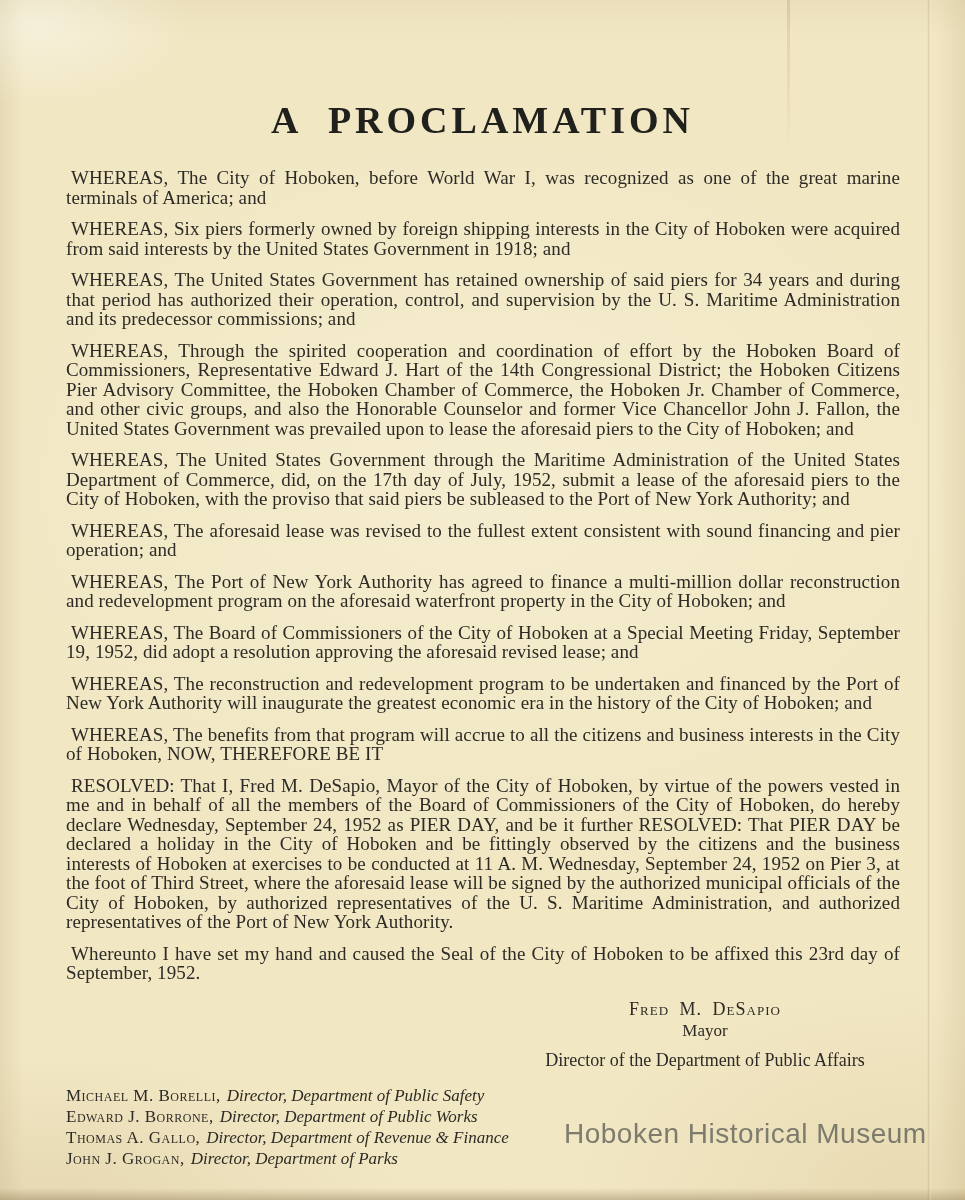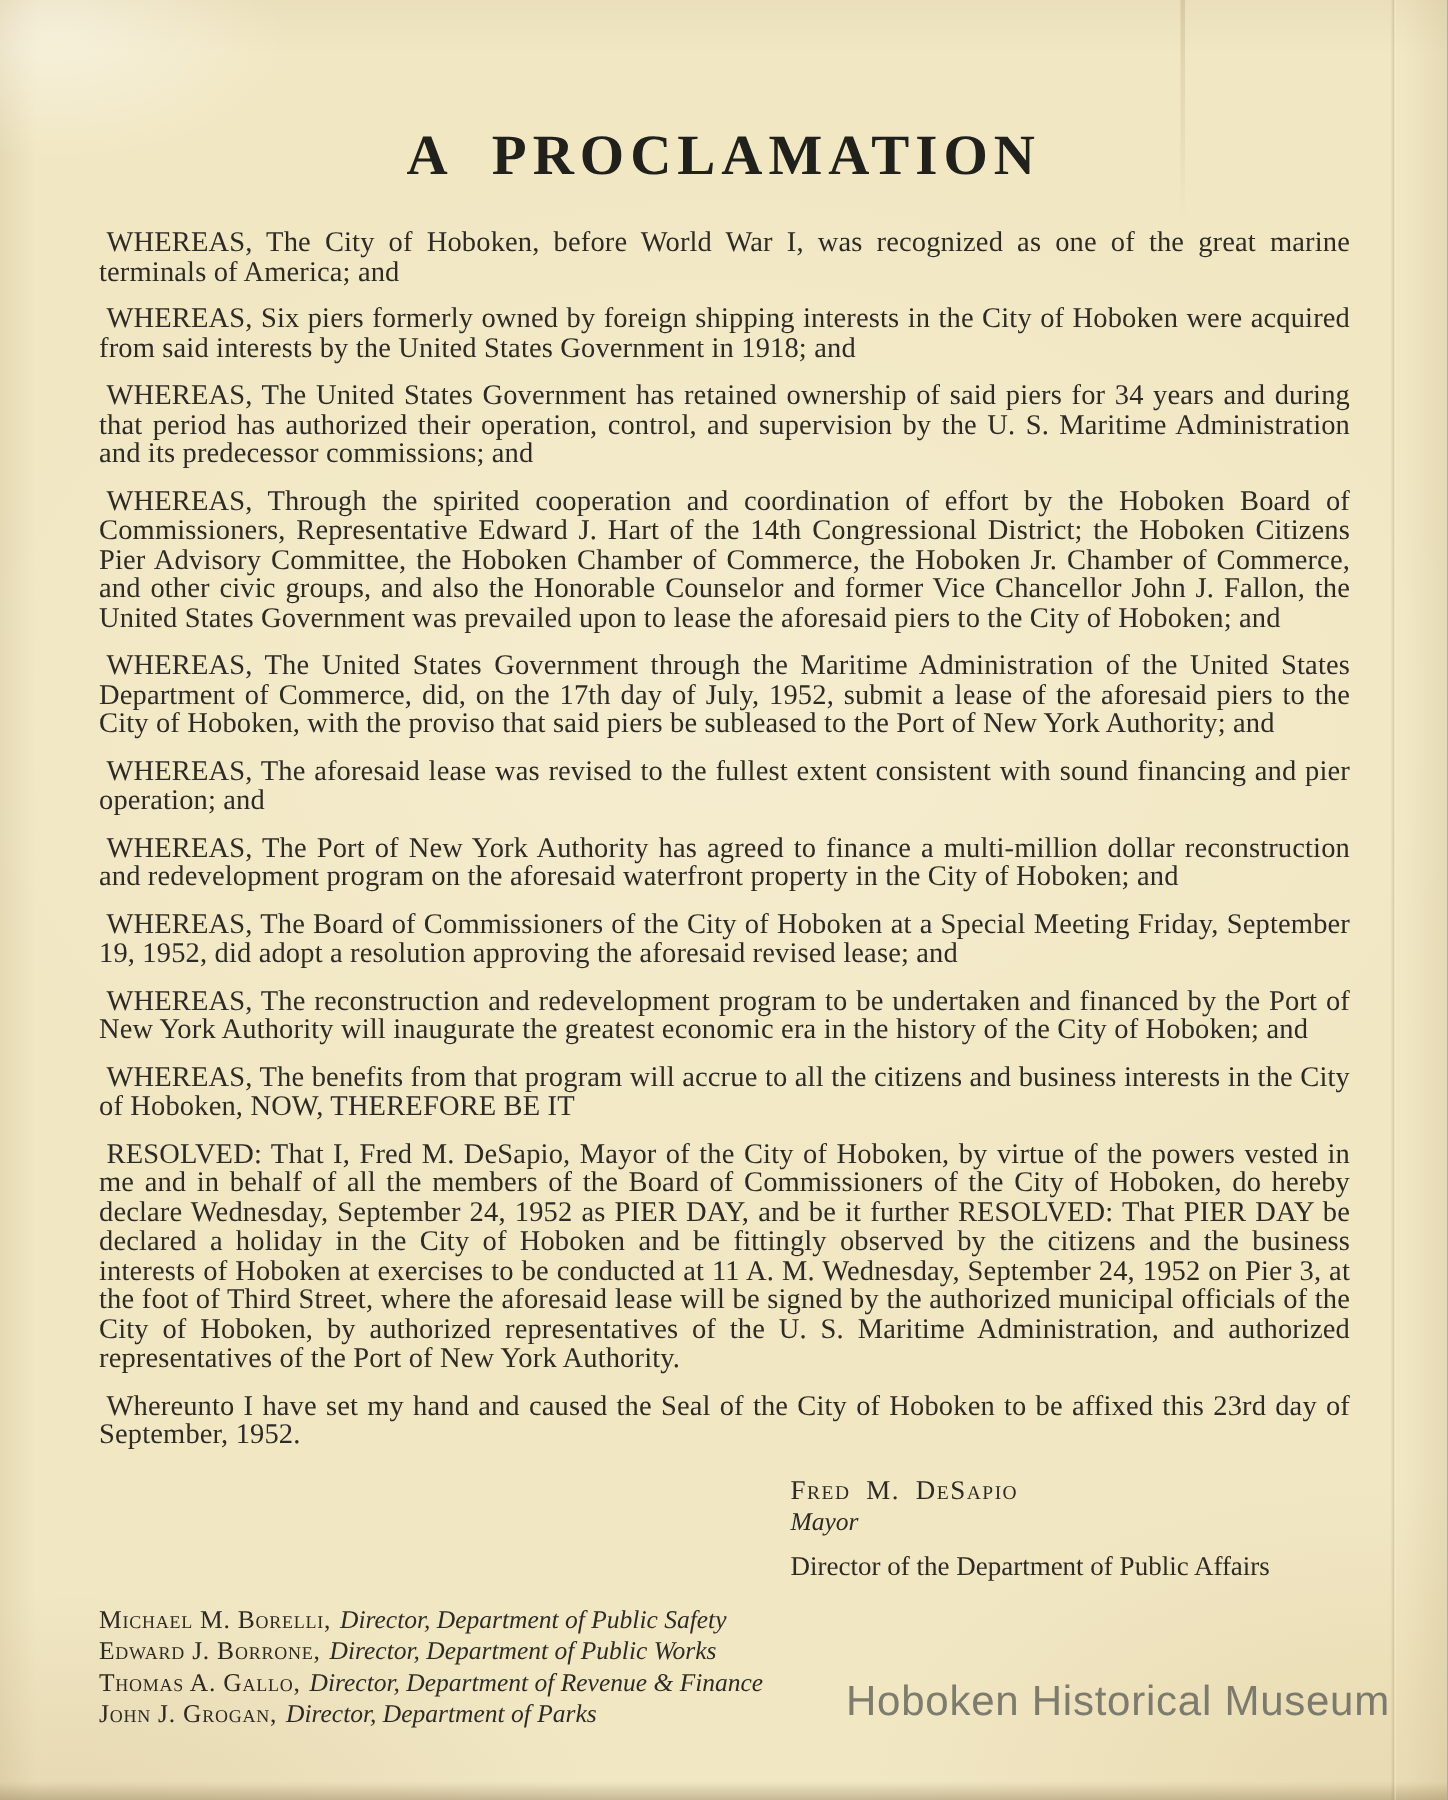--- a/index.html
+++ b/index.html
@@ -35,21 +35,21 @@
     background: linear-gradient(90deg, rgba(150,120,70,0) 0%, rgba(150,120,70,0.22) 50%, rgba(255,250,235,0.35) 80%, rgba(150,120,70,0) 100%);
   }
   .crease-top-center {
     top: 0;
     left: 787px;
     width: 3px;
     height: 150px;
     background: linear-gradient(180deg, rgba(150,120,70,0.22), rgba(150,120,70,0));
   }
   .page-title {
-    margin: 0;
+    margin: 16px;
     padding-top: 82px;
     text-align: center;
     font-size: 38px;
     font-weight: 700;
     letter-spacing: 4px;
     word-spacing: 14px;
     color: #20201c;
   }
   .body-text {
     margin: 26px 65px 0 66px;
@@ -58,32 +58,32 @@
     line-height: 19.5px;
     letter-spacing: 0.1px;
   }
   .para {
     margin: 0 0 12px 0;
     text-indent: 5px;
   }
   .para:last-child { margin-bottom: 0; }
   .signature {
     width: 400px;
-    margin: 16px 38px 0 auto;
+    margin: 16px 60px 0 auto;
+    text-align: center;
     font-size: 17px;
     line-height: 21px;
   }
   .sig-name {
     font-variant: small-caps;
     letter-spacing: 1px;
     word-spacing: 5px;
     font-size: 18px;
   }
   .sig-title {
-    font-style: italic;
     font-size: 17px;
   }
   .sig-subtitle {
     margin-top: 9px;
     font-size: 18px;
     white-space: nowrap;
   }
   .commissioners {
     margin: 14px 0 0 66px;
     font-size: 17px;

